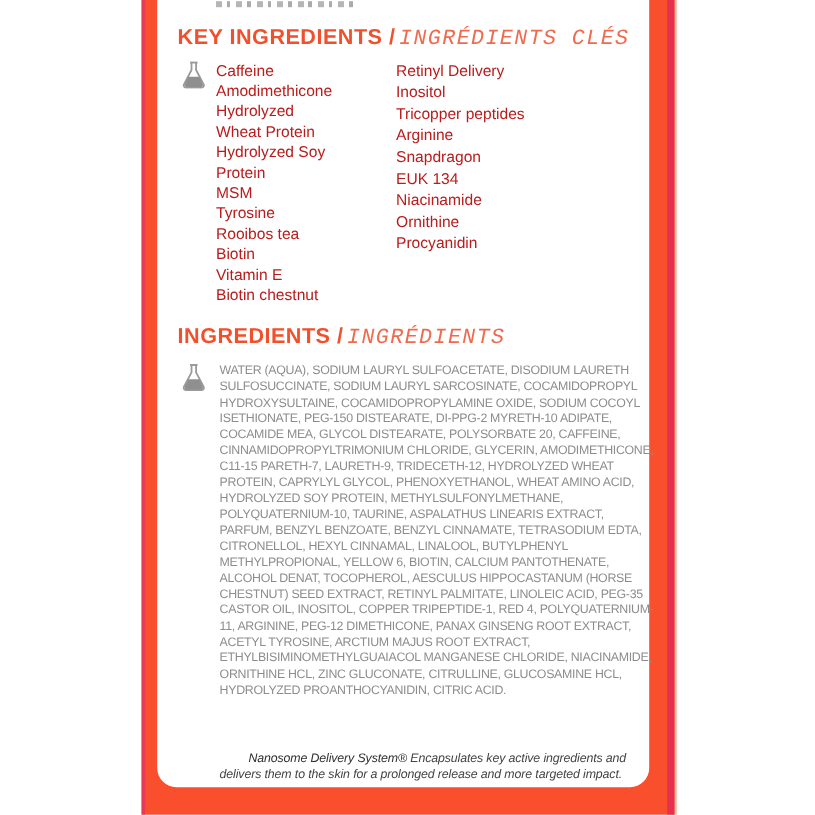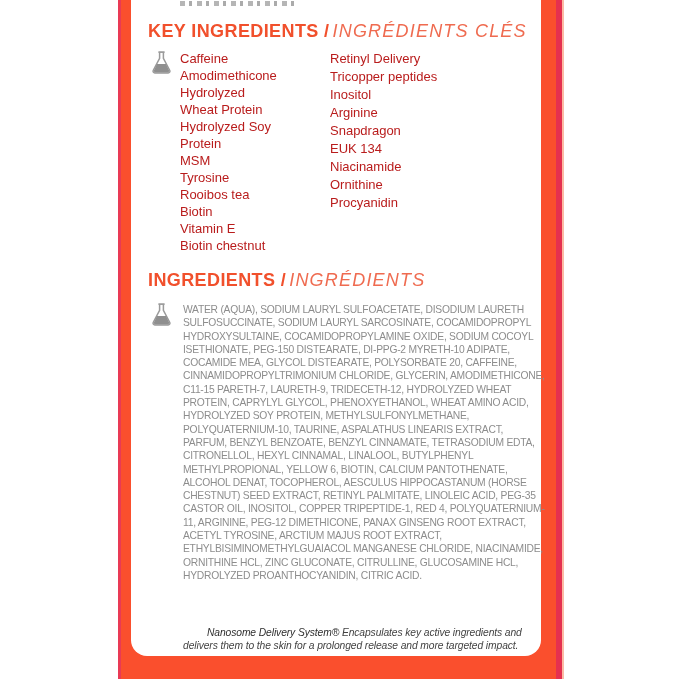--- a/index.html
+++ b/index.html
@@ -17,21 +17,21 @@
     background:#ffffff;border-radius:0 0 16px 16px;
   }
   .fragment{
     position:absolute;top:1px;left:49px;width:116px;height:5px;opacity:.75;
     background:repeating-linear-gradient(90deg,#9d9d9d 0 5px,transparent 5px 9px,#8f8f8f 9px 12px,transparent 12px 17px);
   }
   .h1,.h2{position:absolute;left:17px;white-space:nowrap;}
   .h1{top:21px;}
   .h2{top:270px;}
   .hb{font-size:18px;font-weight:bold;color:#F1502C;letter-spacing:.4px;}
-  .hi{font-size:18px;font-style:italic;color:#EF6B50;letter-spacing:1.2px;margin-left:3px;}
+  .hi{font-size:18px;font-style:italic;color:#EF6B50;letter-spacing:1.2px;margin-left:3px;font-family:Liberation Mono, monospace;}
   .flask{position:absolute;width:21px;height:23px;}
   .f1{left:20px;top:51px;}
   .f2{left:20px;top:303px;}
   .col{position:absolute;top:50px;font-size:13px;color:#b91c1c;}
   .colL{left:49px;line-height:17px;}
   .colR{left:199px;line-height:18px;}
   .ki{white-space:pre-line;}
   .para{
     position:absolute;left:52px;top:303px;width:366px;
     font-size:10.3px;line-height:13.3px;letter-spacing:-0.25px;color:#8D8D8D;
@@ -72,22 +72,22 @@
       <div class="ki">MSM</div>
       <div class="ki">Tyrosine</div>
       <div class="ki">Rooibos tea</div>
       <div class="ki">Biotin</div>
       <div class="ki">Vitamin E</div>
       <div class="ki">Biotin chestnut</div>
     </div>
 
     <div class="col colR">
       <div class="ki">Retinyl Delivery</div>
+      <div class="ki">Inositol</div>
       <div class="ki">Tricopper peptides</div>
-      <div class="ki">Inositol</div>
       <div class="ki">Arginine</div>
       <div class="ki">Snapdragon</div>
       <div class="ki">EUK 134</div>
       <div class="ki">Niacinamide</div>
       <div class="ki">Ornithine</div>
       <div class="ki">Procyanidin</div>
     </div>
 
     <div class="h2">
       <span class="hb">INGREDIENTS /</span><span class="hi">INGRÉDIENTS</span>

